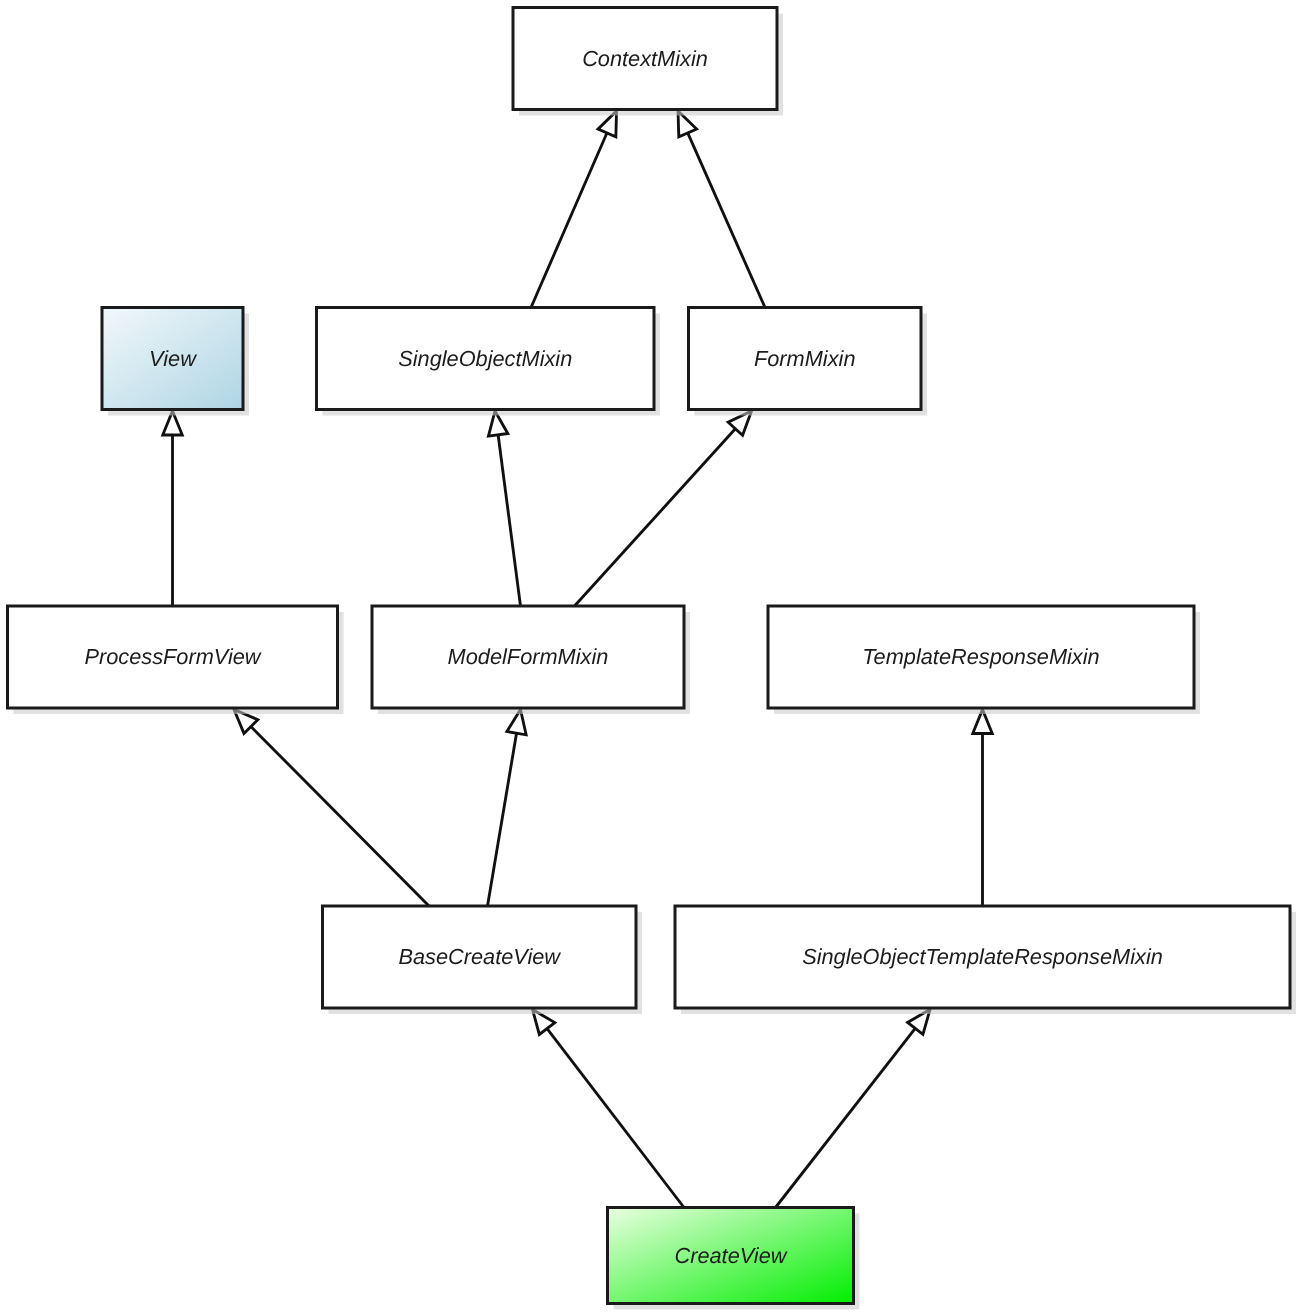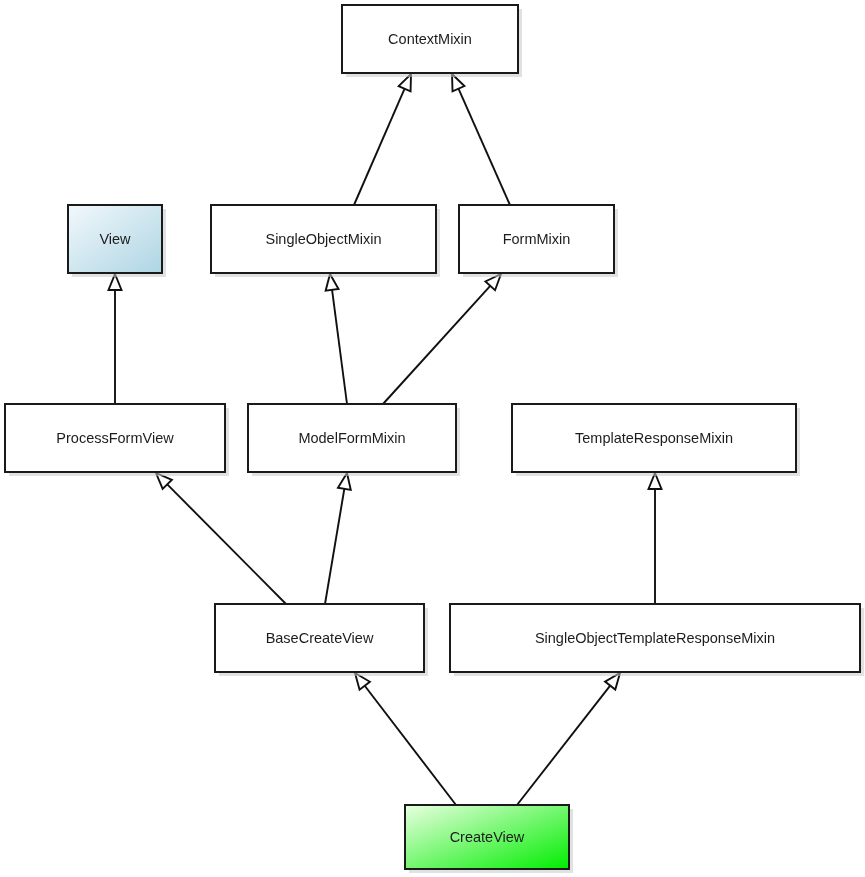--- a/index.html
+++ b/index.html
@@ -11,20 +11,21 @@
     width: 865px;
     height: 877px;
     font-family: "Liberation Sans", sans-serif;
     overflow: hidden;
   }
   #diagram-root {
     position: relative;
     width: 865px;
     height: 859px;
     background: #ffffff;
+    font-style: italic;
   }
   svg#uml-canvas {
     display: block;
     width: 865px;
     height: 877px;
   }
   .uml-box-rect {
     stroke: #1a1a1a;
     stroke-width: 2;
   }

